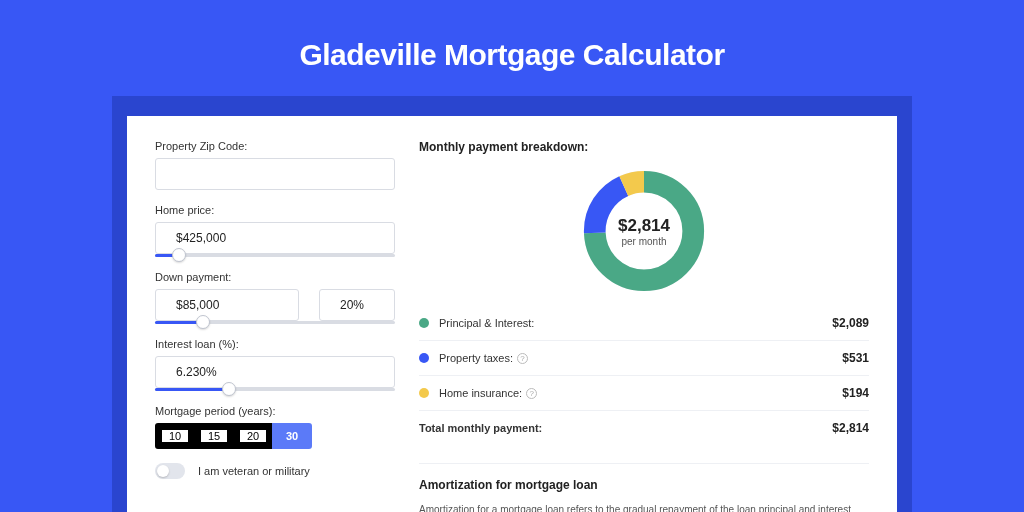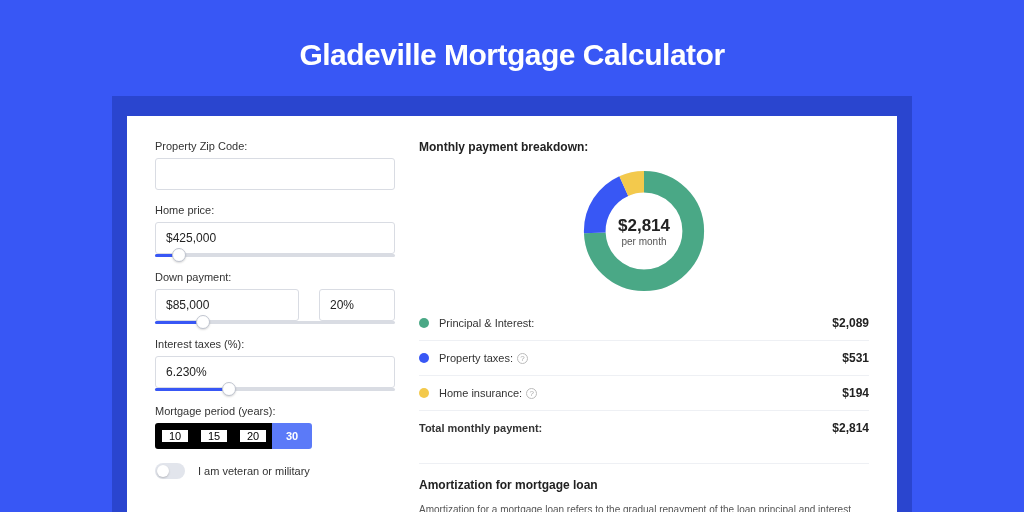--- a/index.html
+++ b/index.html
@@ -40,21 +40,21 @@
     color: #222;
   }
   .left-col { width: 240px; flex-shrink: 0; }
   .right-col { flex: 1; }
   .field-label { font-size: 11px; color: #333; margin-bottom: 6px; display: block; }
   .text-input {
     width: 100%;
     height: 32px;
     border: 1px solid #d9dce3;
     border-radius: 3px;
-    padding: 0 10px;
+    padding: 0 20px;
     font-size: 12px;
     font-family: inherit;
     color: #222;
   }
   .text-input.small { width: 76px; }
   .field-block { margin-bottom: 14px; }
   .slider-track {
     height: 3px;
     background: #d9dce3;
     position: relative;
@@ -183,21 +183,21 @@
           <input class="text-input" type="text" value="$85,000" style="">
           <input class="text-input small" type="text" value="20%" style="">
         </div>
         <div class="slider-track">
           <div class="slider-fill" style="width:20%"></div>
           <div class="slider-thumb" style="left:20%"></div>
         </div>
       </div>
 
       <div class="field-block">
-        <label class="field-label">Interest taxes (%):</label>
+        <label class="field-label">Interest loan (%):</label>
         <input class="text-input" type="text" value="6.230%" style="">
         <div class="slider-track">
           <div class="slider-fill" style="width:31%"></div>
           <div class="slider-thumb" style="left:31%"></div>
         </div>
       </div>
 
       <div class="field-block">
         <label class="field-label">Mortgage period (years):</label>
         <div class="period-row">

